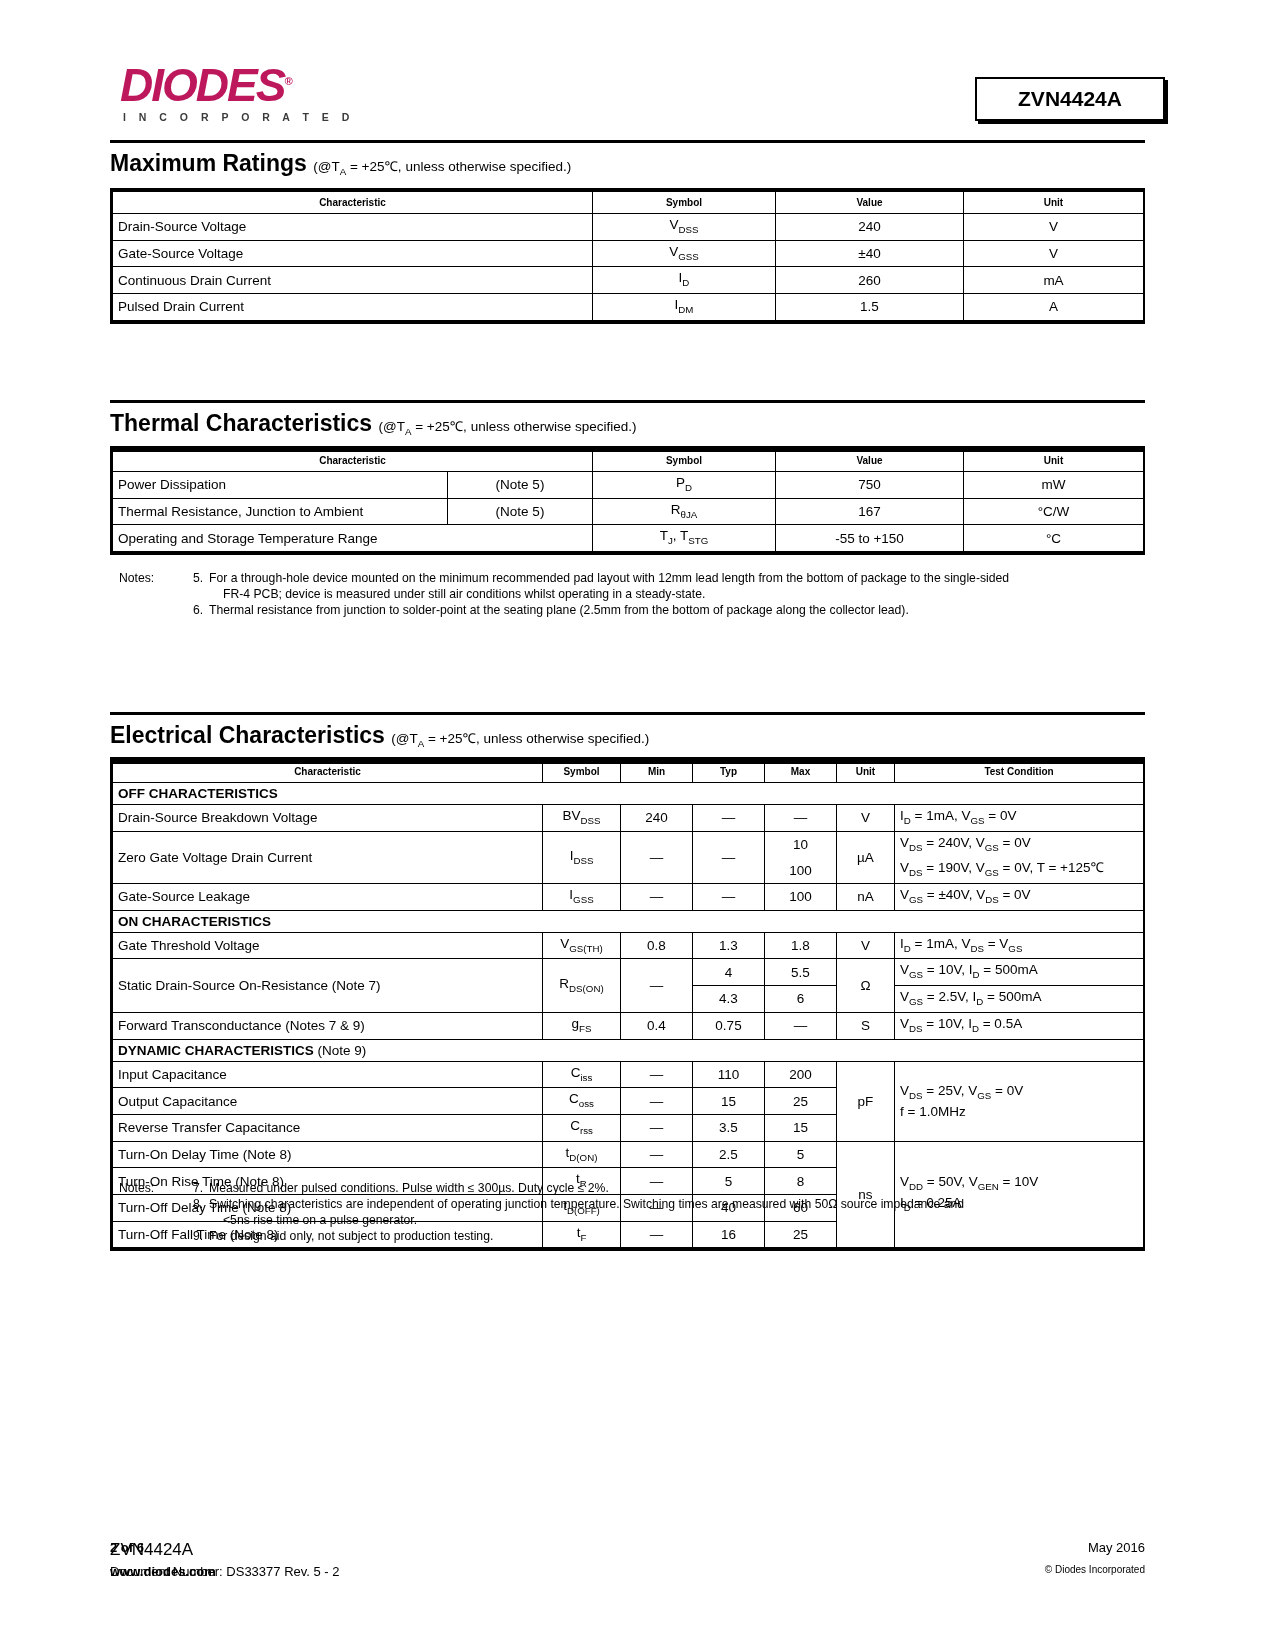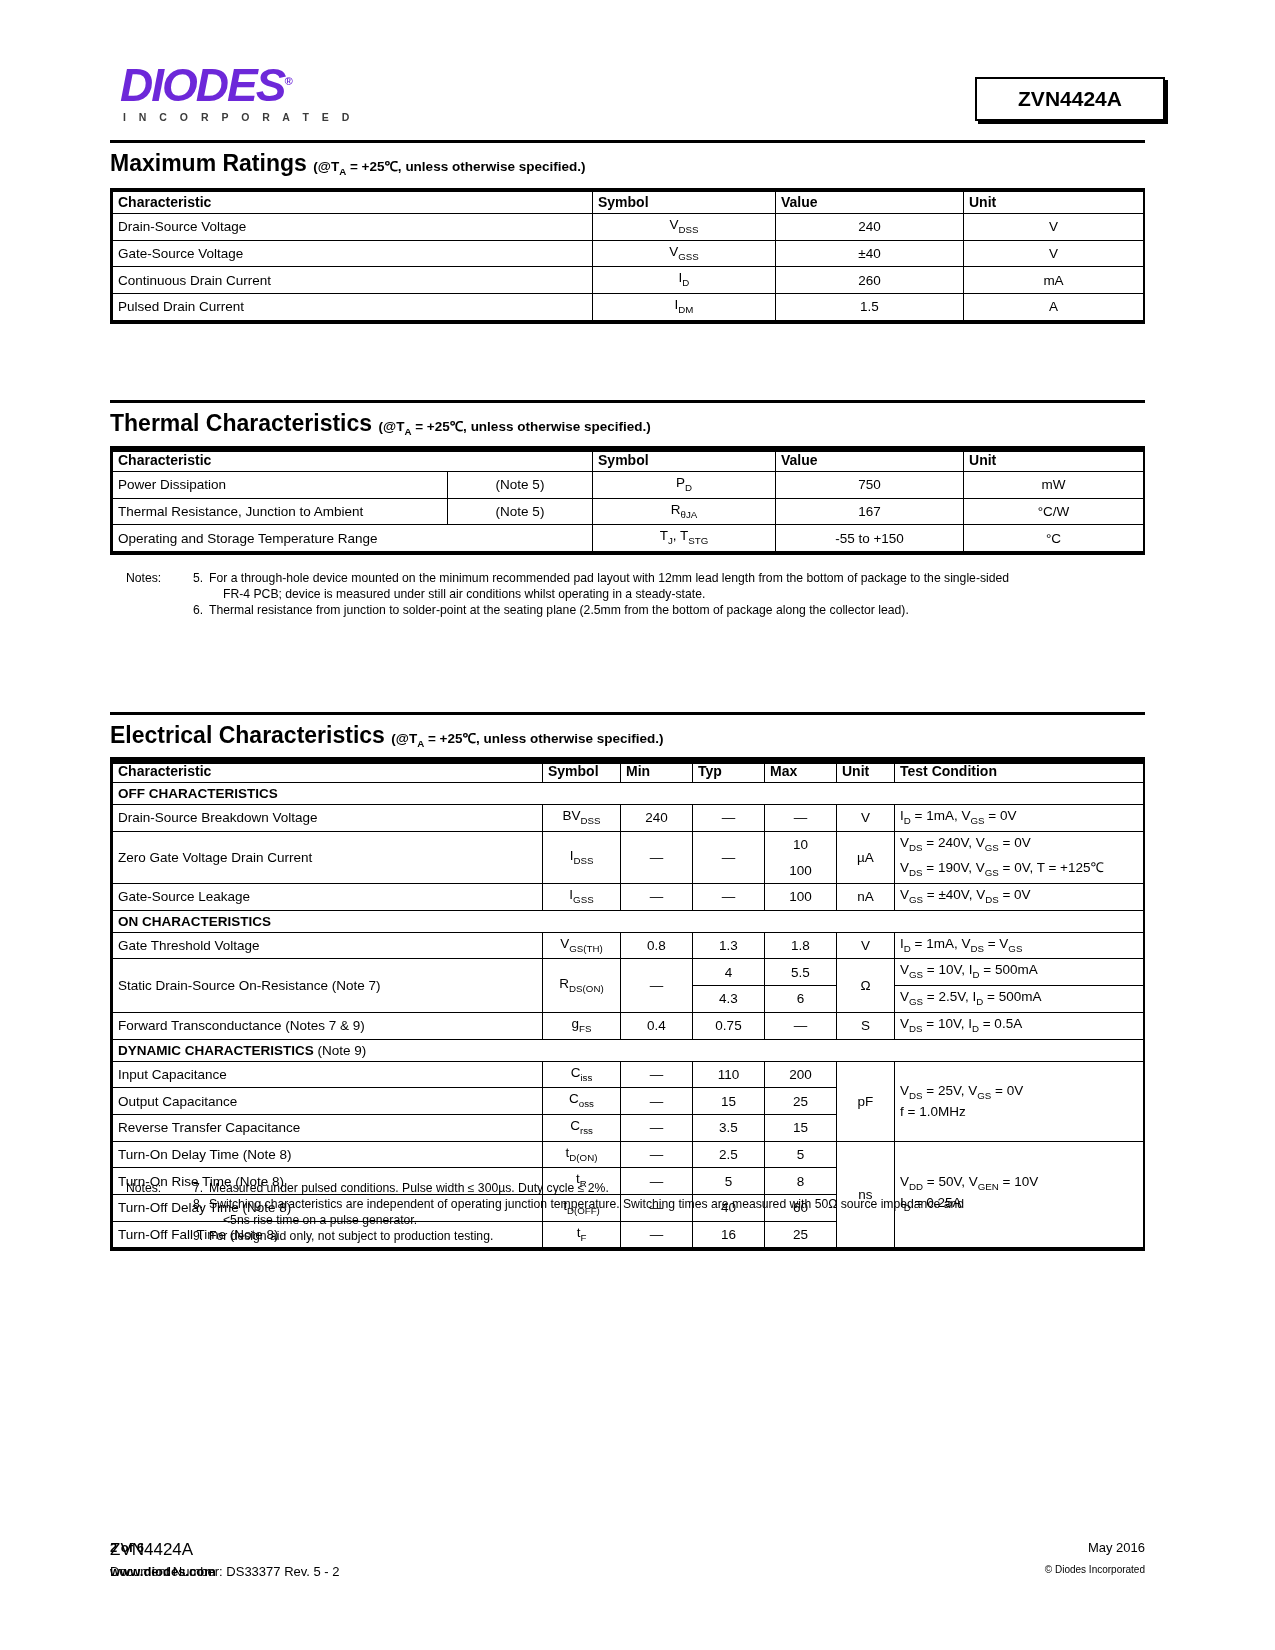--- a/index.html
+++ b/index.html
@@ -35,21 +35,21 @@
     left: 10px;
     top: 6px;
     width: 260px;
   }
   .logo-word {
     font-family: "Liberation Sans", sans-serif;
     font-weight: bold;
     font-style: italic;
     font-size: 46px;
     letter-spacing: -2px;
-    color: #6d28d9;
+    color: #be185d;
     line-height: 46px;
     position: relative;
   }
   .logo-reg {
     font-size: 11px;
     vertical-align: super;
     letter-spacing: 0;
   }
   .logo-sub {
     font-family: "Liberation Sans", sans-serif;
@@ -94,61 +94,61 @@
     margin-top: 4px;
   }
   .sec-title {
     font-size: 23px;
     font-weight: bold;
     line-height: 26px;
     white-space: nowrap;
   }
   .sec-title .cond {
     font-size: 13.5px;
-    font-weight: bold;
+    font-weight: normal;
   }
   sub { font-size: 0.72em; }
 
   
   table.dtable {
     border-collapse: collapse;
     width: 100%;
     font-size: 13.5px;
     table-layout: fixed;
   }
   table.dtable td, table.dtable th {
     border: 1px solid #000;
     padding: 2px 5px;
     line-height: 17px;
     vertical-align: middle;
   }
   table.dtable th {
     font-weight: bold;
-    text-align: left;
-    font-size: 14px;
+    text-align: center;
+    font-size: 10px;
   }
   .tbl-wrap {
     border: 2px solid #000;
     border-top: 3px solid #000;
     border-bottom: 3px solid #000;
   }
   .c { text-align: center; }
   .l { text-align: left; }
   .b { font-weight: bold; }
   .nowrap { white-space: nowrap; }
 
   
   .notes {
     position: absolute;
     font-size: 12.2px;
     line-height: 16px;
   }
   .notes .lbl {
     position: absolute;
-    left: 11px;
+    left: 4px;
     top: 0;
     text-align: right;
   }
   .notes .body {
     margin-left: 78px;
   }
   .notes .item {
     position: relative;
     padding-left: 16px;
     margin-bottom: 0;

